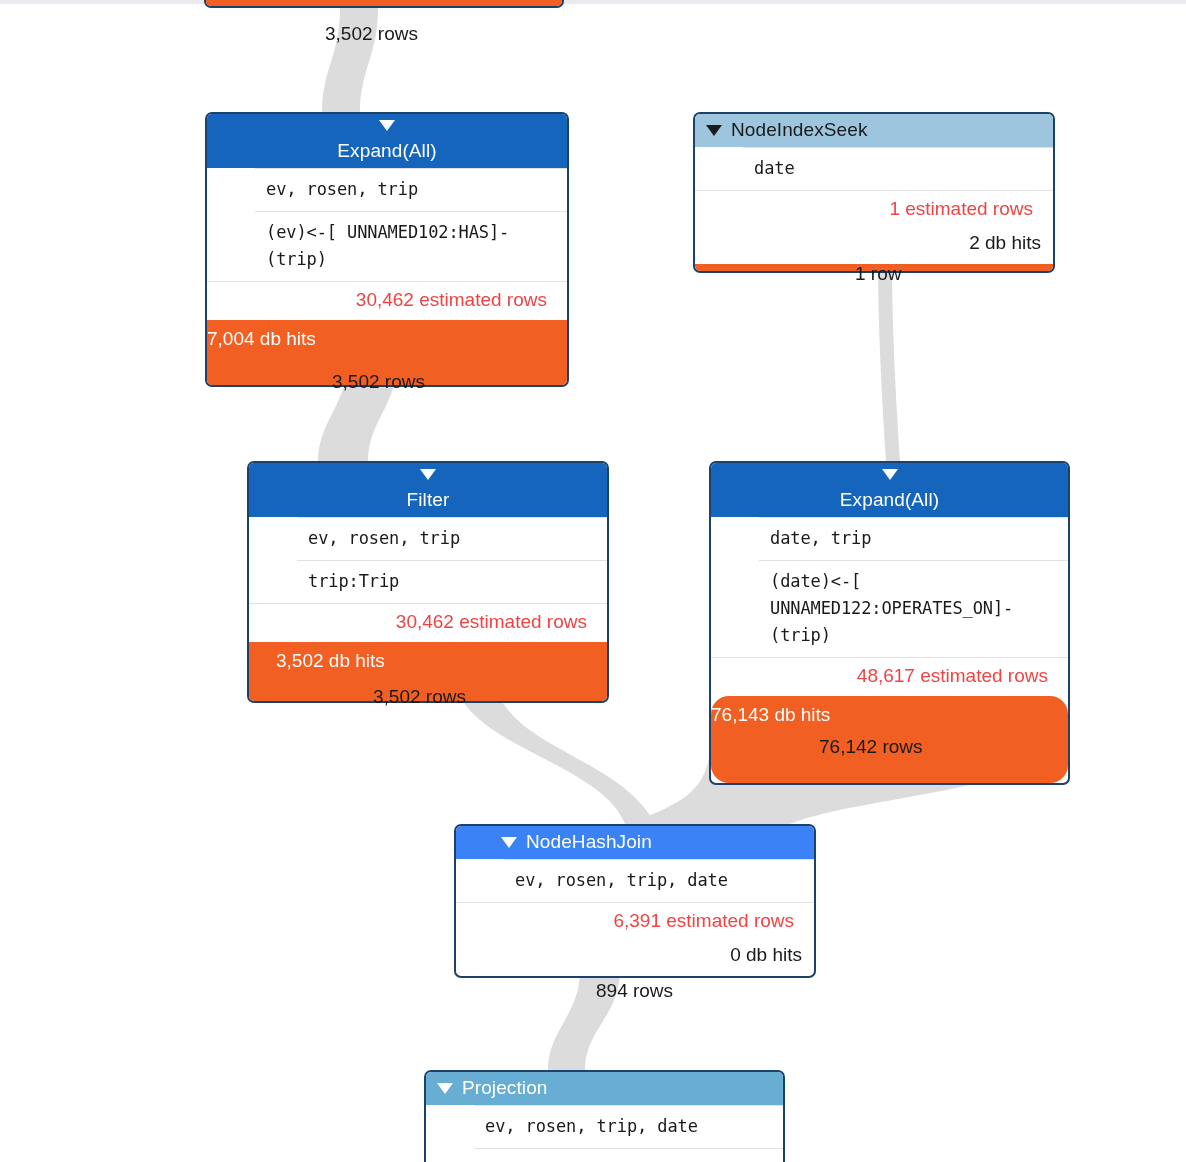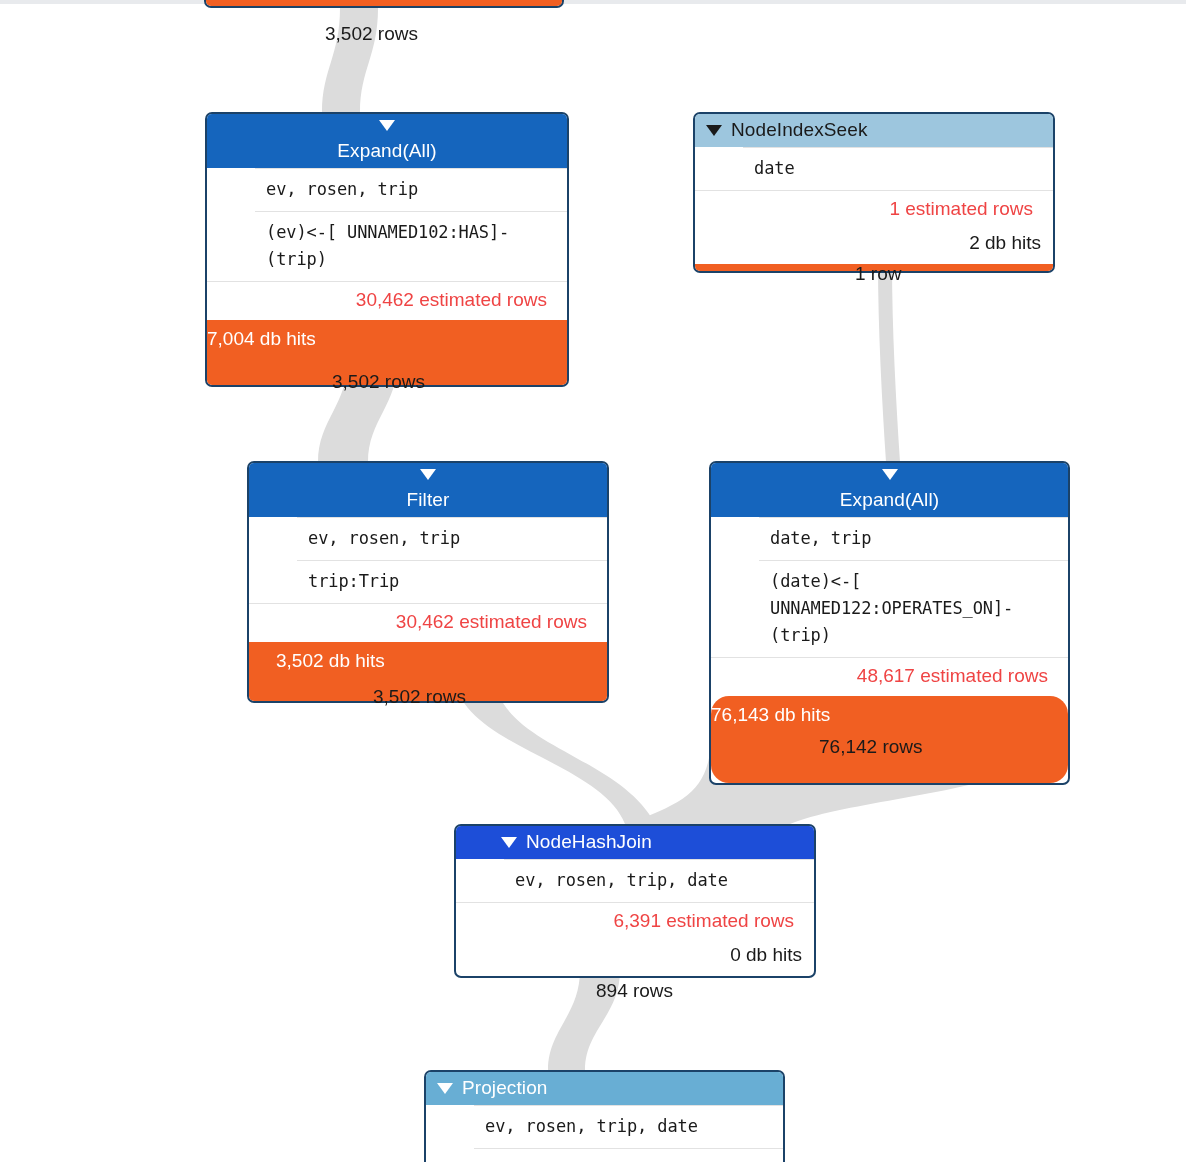--- a/index.html
+++ b/index.html
@@ -61,21 +61,21 @@
   .op .tri {
     width: 0; height: 0;
     border-left: 8px solid transparent;
     border-right: 8px solid transparent;
     border-top: 11px solid currentColor;
     flex: 0 0 auto;
     margin-top: 1px;
   }
   
   .hdr.blue       { background:#1565bd; color:#ffffff;flex-direction:column; }
-  .hdr.navy       { background:#1d4ed8; color:#ffffff;padding-left:45px; }
+  .hdr.navy       { background:#3b82f6; color:#ffffff;padding-left:45px; }
   .hdr.lightblue  { background:#9dc6de; color:#1a1a1a; }
   .hdr.midblue    { background:#68aed4; color:#ffffff; }
 
   .op .row {
     padding: 7px 11px 8px 11px;
     border-top: 1px solid #e2e2e2;
     font-size: 19px;
     line-height: 27px;
     color: #1a1a1a;
   }

